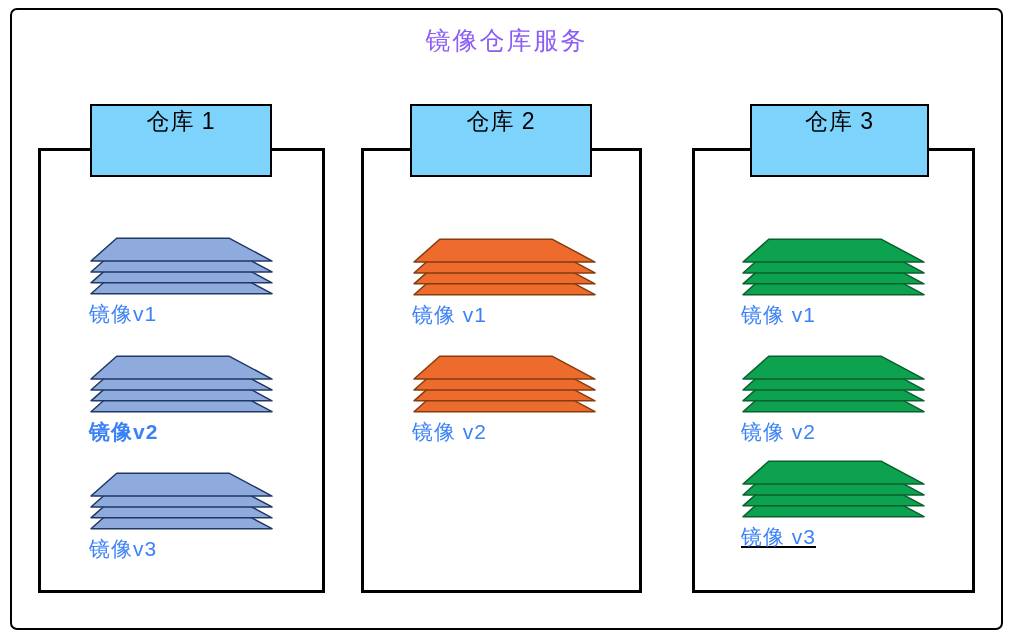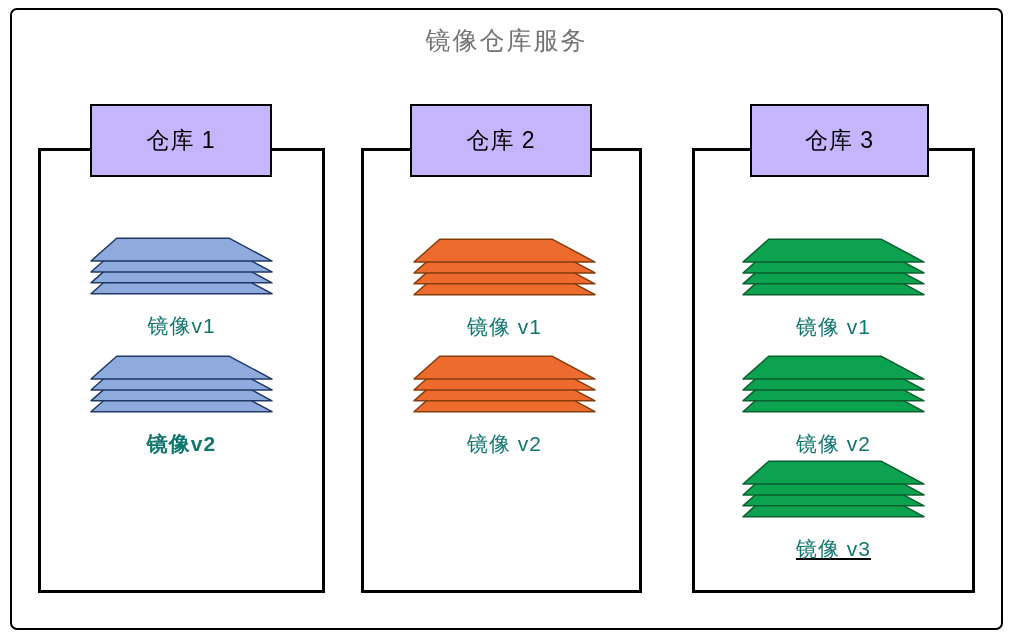--- a/index.html
+++ b/index.html
@@ -24,64 +24,63 @@
     box-sizing: border-box;
     background: #ffffff;
   }
   .diagram-title {
     position: absolute;
     left: 0; right: 0;
     top: 24px;
     text-align: center;
     font-size: 25px;
     letter-spacing: 2px;
-    color: #737373;
+    color: #8b5cf6;
     z-index: 2;
   }
   .container-box {
     position: absolute;
     top: 148px;
     height: 445px;
     border: 3px solid #000000;
     box-sizing: border-box;
     background: #ffffff;
     z-index: 1;
   }
   .header-box {
     position: absolute;
     top: 104px;
     height: 73px;
     border: 2px solid #000000;
     box-sizing: border-box;
-    background: #c4b5fd;
+    background: #7dd3fc;
     z-index: 3;
     display: flex;
-    align-items: center;
+    align-items: flex-start;
     justify-content: center;
     font-size: 23px;
     letter-spacing: 1px;
     color: #000000;
   }
   .stack-group {
     position: absolute;
     width: 185px;
     z-index: 2;
   }
   .stack-group svg {
     display: block;
     width: 185px;
     height: 59px;
   }
   .stack-label {
     width: 185px;
-    text-align: center;
-    margin-top: 16px;
+    margin-top: 4px;
     font-size: 21px;
     letter-spacing: 1px;
-    color: #0f766e;
+    color: #3b82f6;
     white-space: nowrap;
   }
 </style>
 </head>
 <body>
 
 <div class="page">
 
   <div class="outer-frame"></div>
 
@@ -109,20 +108,31 @@
       <g stroke-width="1.5" stroke-linejoin="round" fill="#8FAADC" stroke="#1F3864">
         <polygon points="2,57 28,34 142,34 185,57"></polygon>
         <polygon points="2,46 28,23 142,23 185,46"></polygon>
         <polygon points="2,35 28,12 142,12 185,35"></polygon>
         <polygon points="2,24 28,1 142,1 185,24"></polygon>
       </g>
     </svg>
     <div class="stack-label">镜像v2</div>
   </div>
 
+  <div class="stack-group" style="left:89px; top:472px;">
+    <svg viewBox="0 0 187 59">
+      <g stroke-width="1.5" stroke-linejoin="round" fill="#8FAADC" stroke="#1F3864">
+        <polygon points="2,57 28,34 142,34 185,57"></polygon>
+        <polygon points="2,46 28,23 142,23 185,46"></polygon>
+        <polygon points="2,35 28,12 142,12 185,35"></polygon>
+        <polygon points="2,24 28,1 142,1 185,24"></polygon>
+      </g>
+    </svg>
+    <div class="stack-label">镜像v3</div>
+  </div>
 
   <div class="container-box" style="left:361px; width:281px;"></div>
   <div class="header-box" style="left:410px; width:182px;">
     <span>仓库 2</span>
   </div>
 
   <div class="stack-group" style="left:412px; top:238px;">
     <svg viewBox="0 0 187 59">
       <g stroke-width="1.5" stroke-linejoin="round" fill="#EC6B2D" stroke="#843C0C">
         <polygon points="2,57 28,34 142,34 185,57"></polygon>

